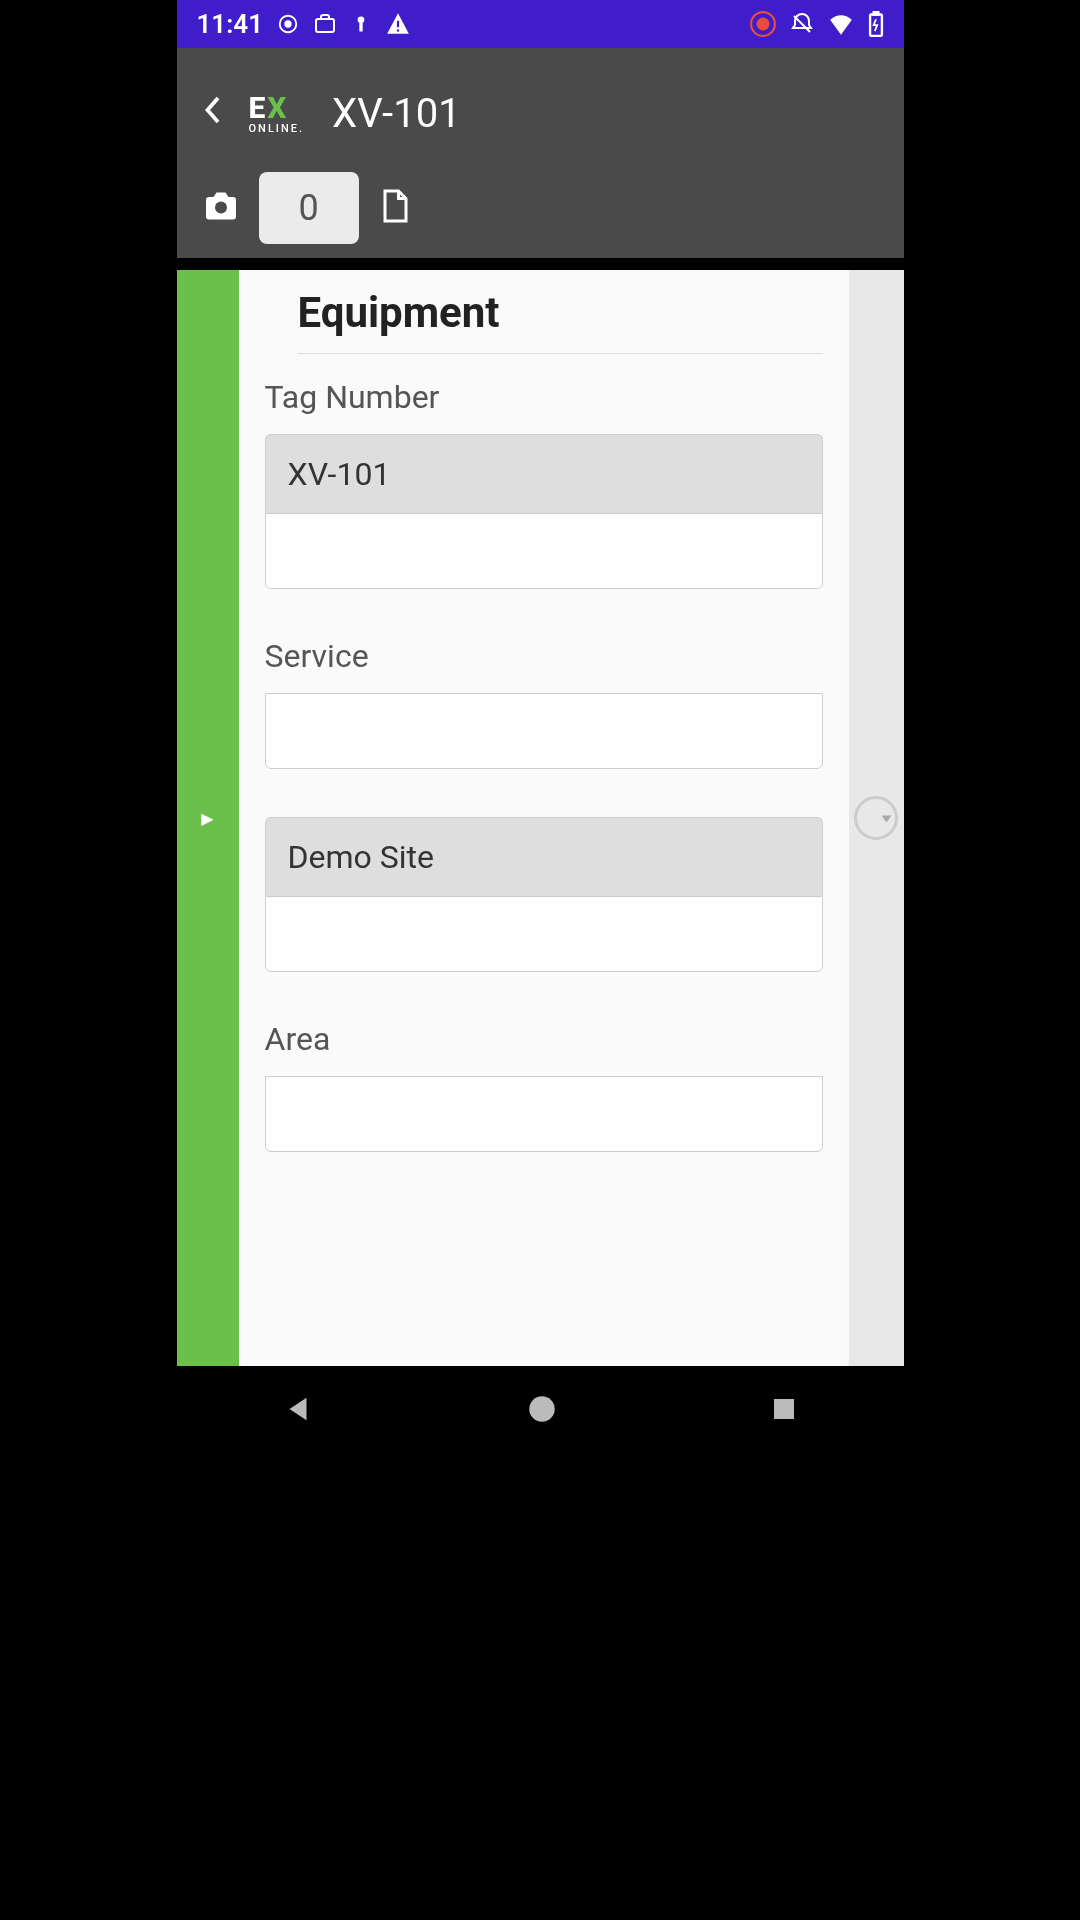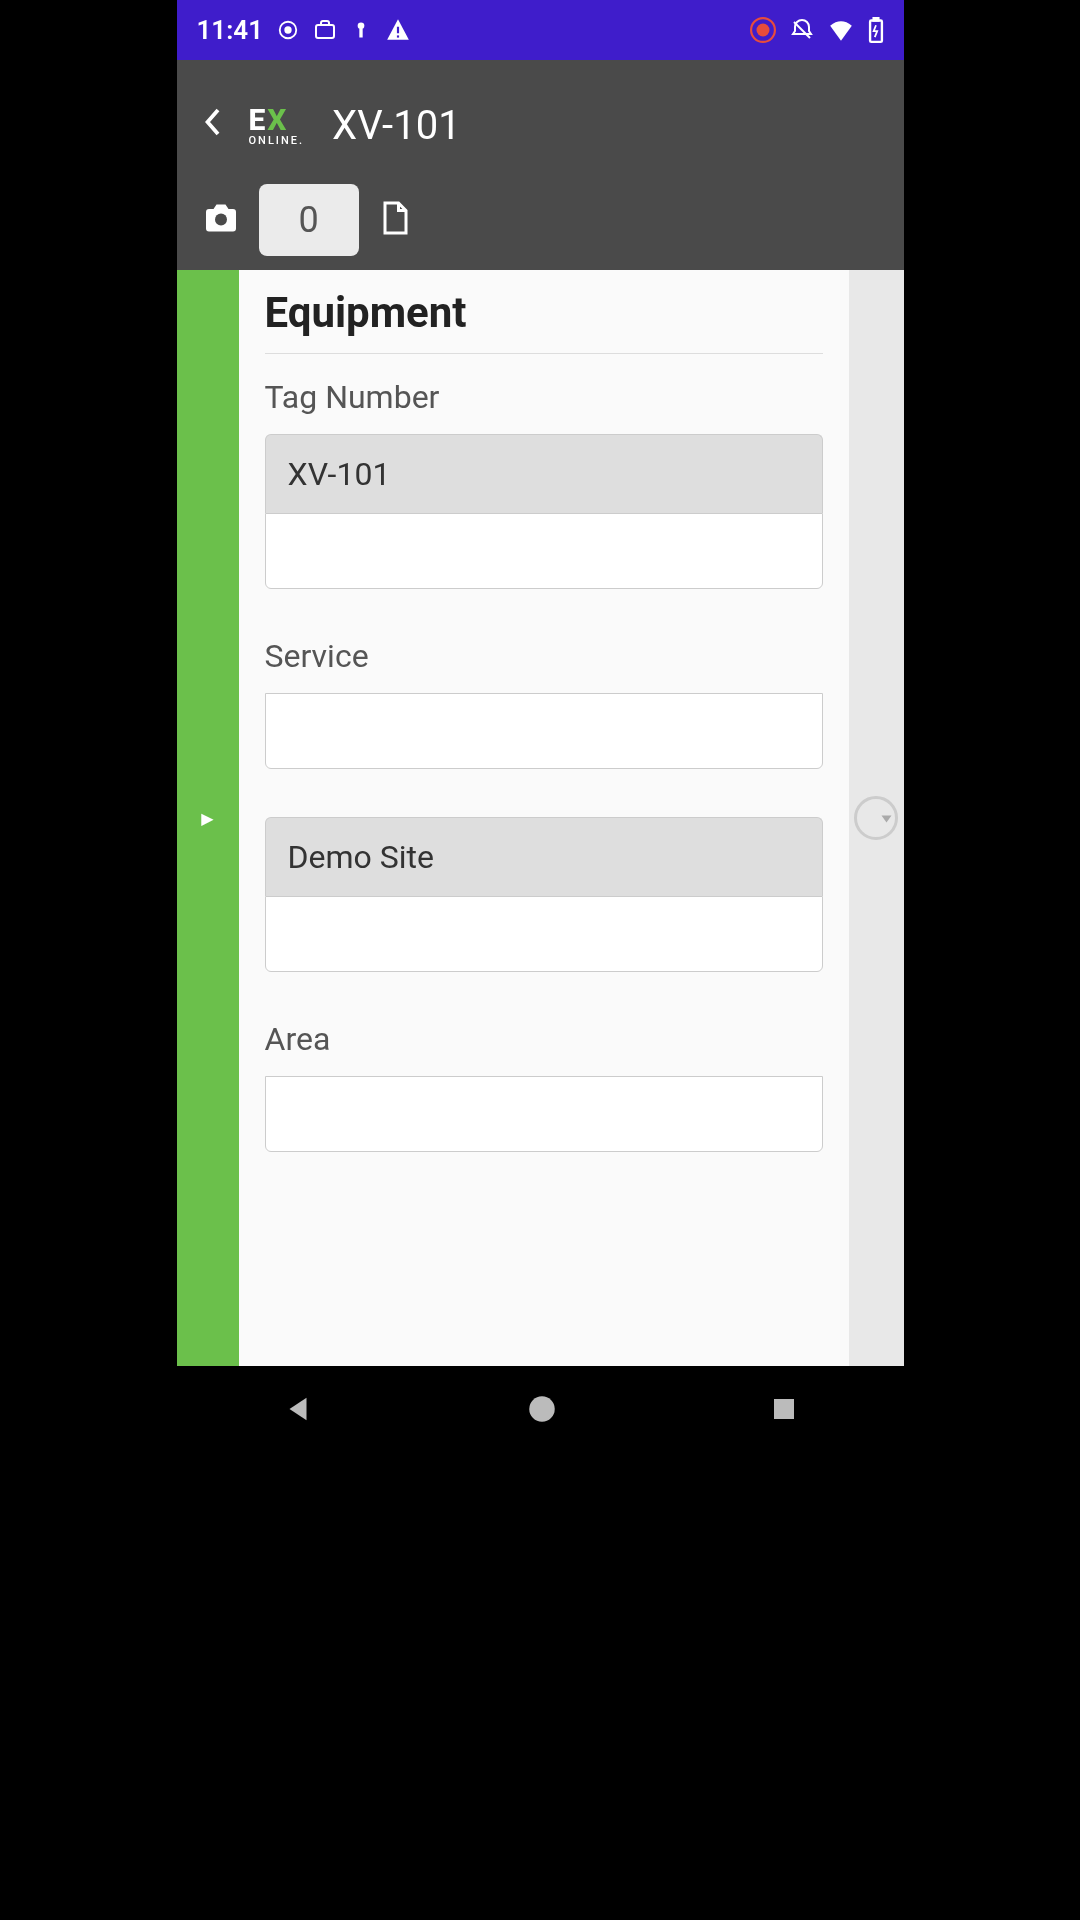--- a/index.html
+++ b/index.html
@@ -14,21 +14,21 @@
     }
     .device {
       position: absolute;
       left: 46px;
       top: 0;
       right: 46px;
       bottom: 0;
       background: #000;
     }
     .status-bar {
-      height: 60px;
+      height: 48px;
       background: #3f1dcb;
       display: flex;
       justify-content: space-between;
       align-items: center;
       padding: 0 20px;
       color: #fff;
     }
     .status-left { display: flex; align-items: center; gap: 14px; font-size: 26px; font-weight: 600; }
     .status-right { display: flex; align-items: center; gap: 14px; }
     .status-icon { display: inline-flex; align-items: center; justify-content: center; }
@@ -125,20 +125,21 @@
       padding: 18px 26px 0 26px;
       overflow-y: hidden;
     }
     .section-title {
       font-size: 42px;
       font-weight: 700;
       color: #222;
       padding-bottom: 16px;
       border-bottom: 1px solid #ddd;
       margin-bottom: 24px;
+      margin-left: 33px;
     }
     .field-group { margin-bottom: 48px; }
     .field-label {
       font-size: 32px;
       color: #555;
       margin-bottom: 18px;
       display: block;
     }
     .field-readonly {
       background: #dedede;

